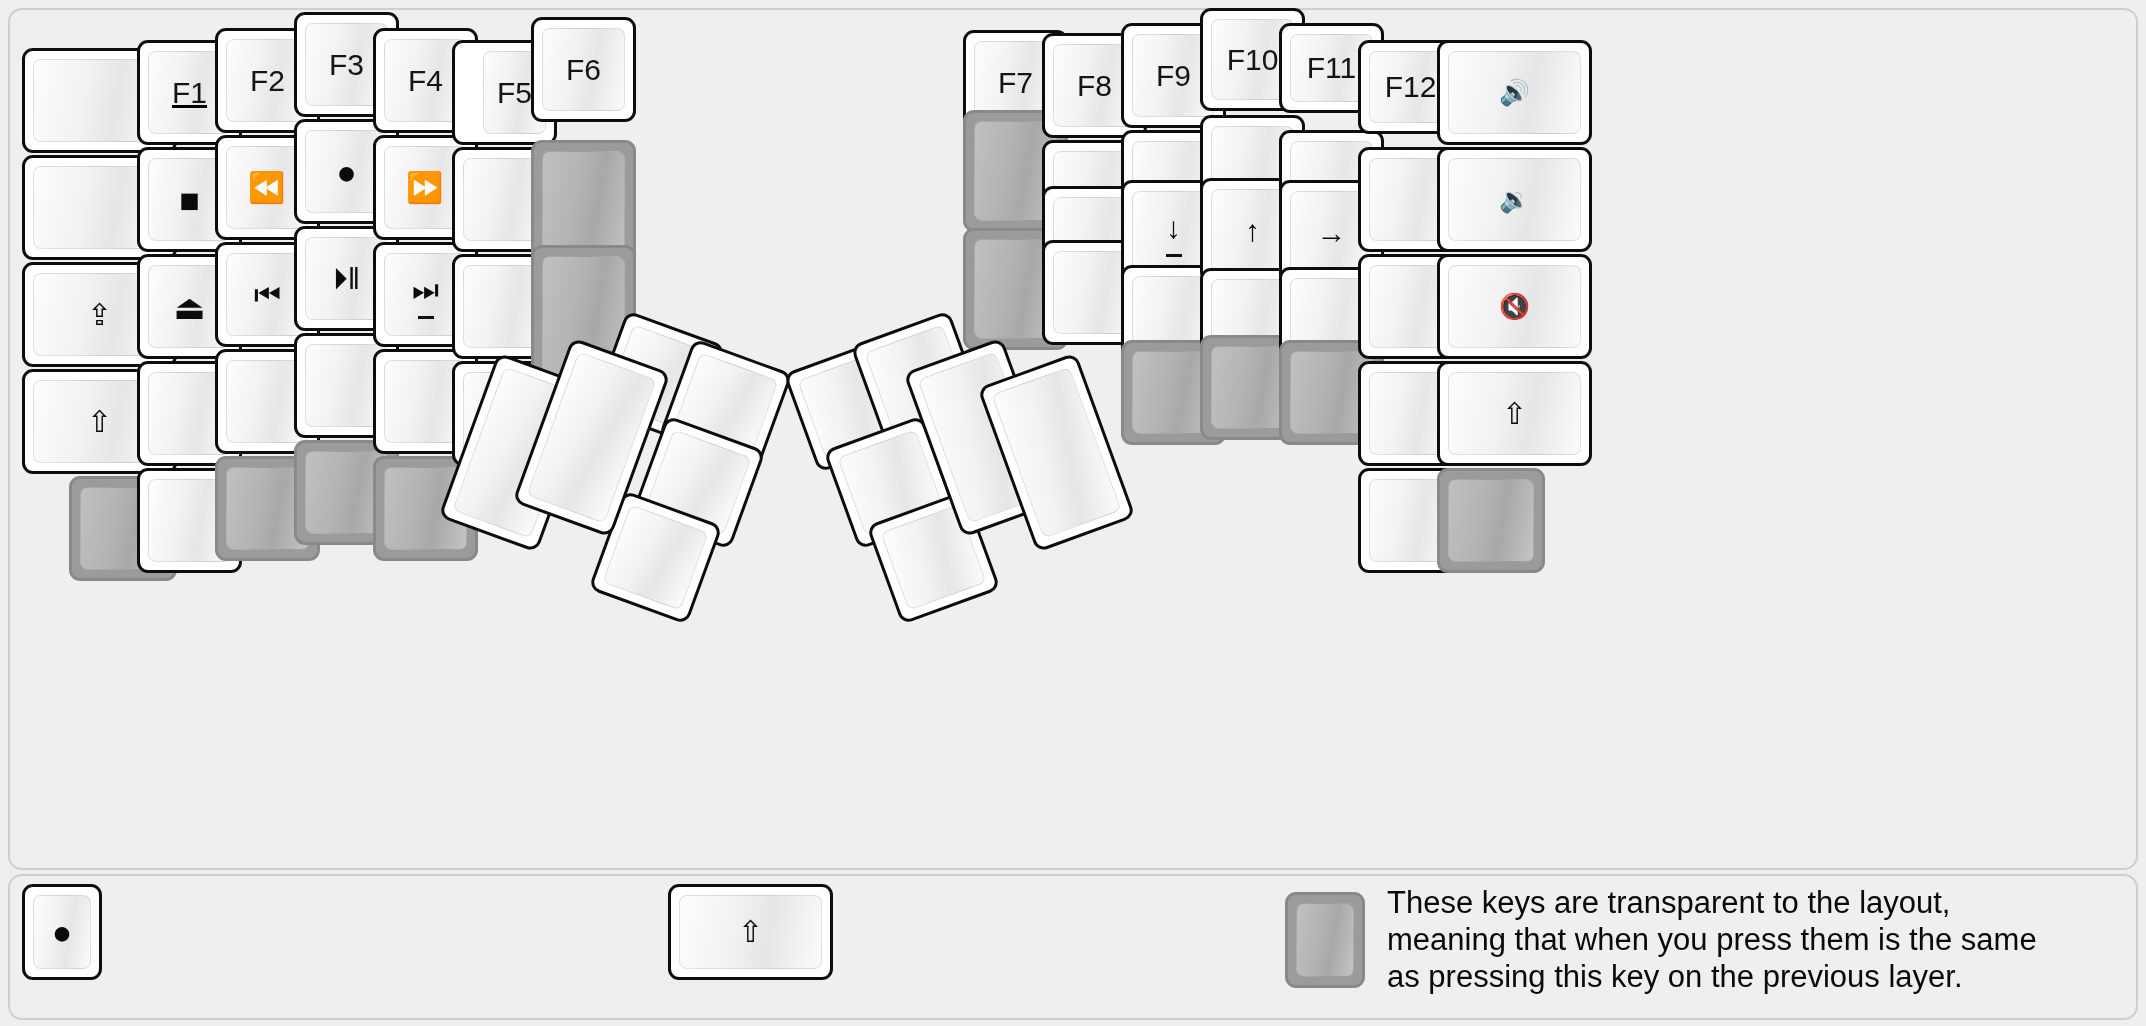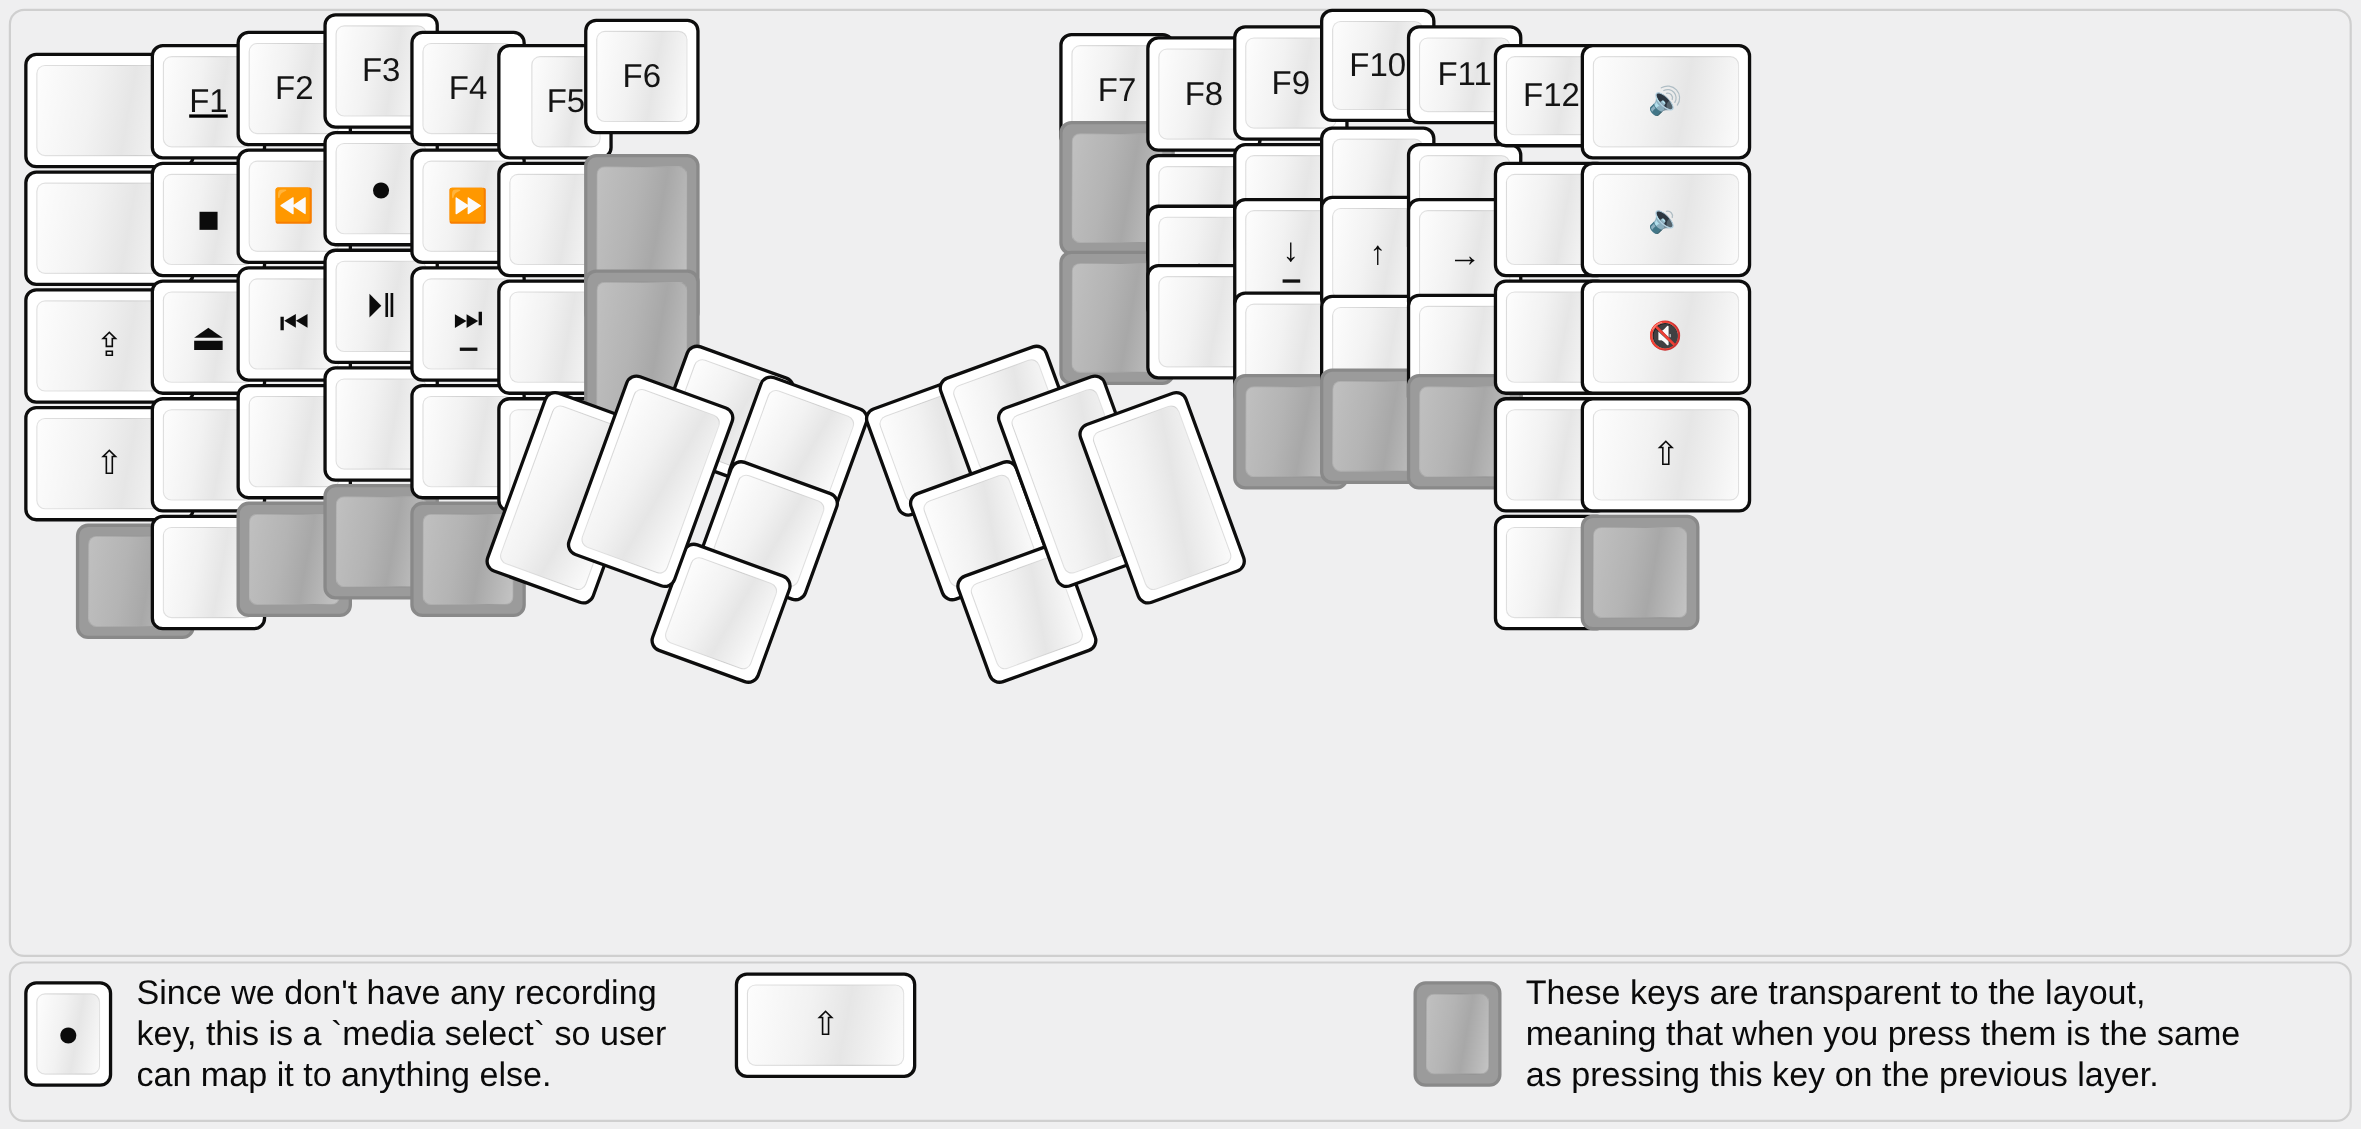--- a/index.html
+++ b/index.html
@@ -516,23 +516,20 @@
       </div>
     </div>
 
   <div id="legend-layer">
       <div class="legend-item" style="left: 22px; top: 884px;">
         <div class="legend-key" style="width: 80px; height: 96px;">
           <div class="cap">
             <span class="glyph big">●</span>
           </div>
         </div>
-        <div class="legend-text">Since we don't have any recording
-key, this is a `media select` so user
-can map it to anything else.</div>
       </div>
       <div class="legend-item" style="left: 668px; top: 884px;">
         <div class="legend-key" style="width: 165px; height: 96px;">
           <div class="cap">
             <span class="glyph">⇧</span>
           </div>
         </div>
       </div>
       <div class="legend-item" style="left: 1285px; top: 884px;">
         <div class="legend-key trans" style="width: 80px; height: 96px;">

